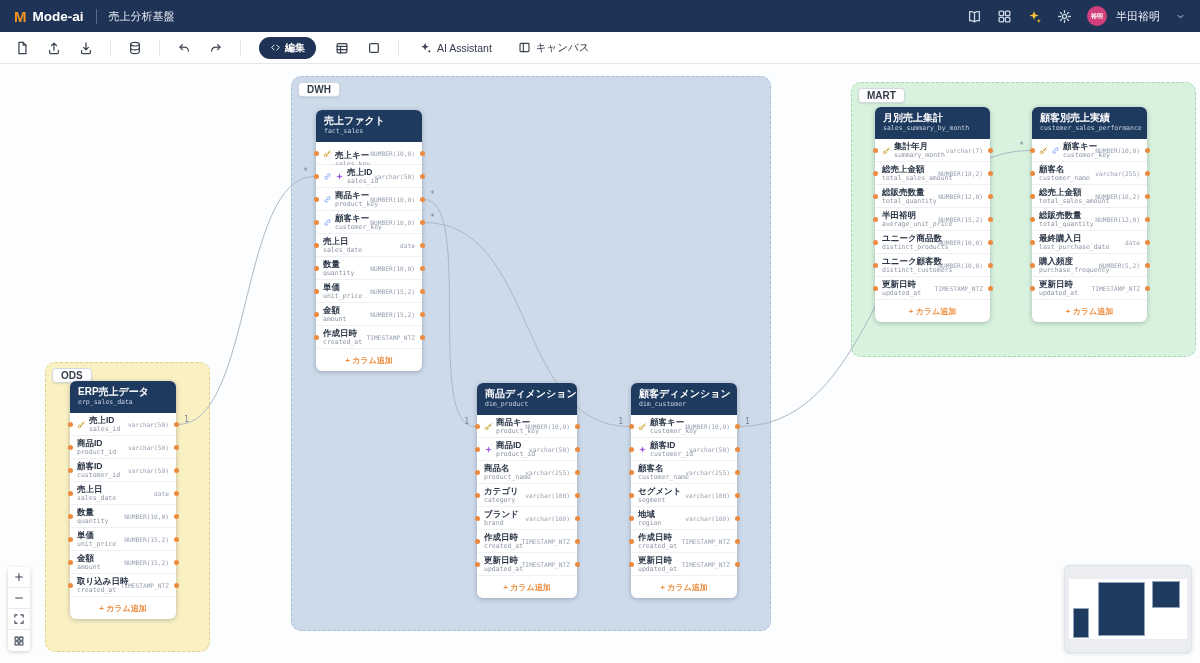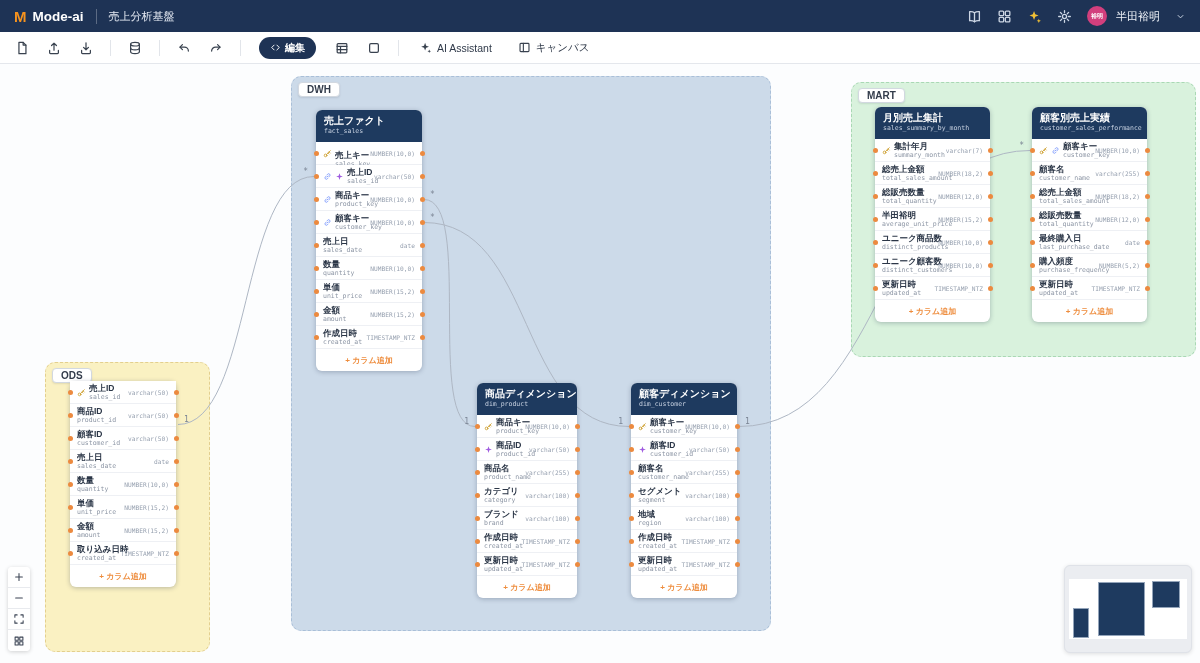--- a/index.html
+++ b/index.html
@@ -240,20 +240,24 @@
         <text x="430" y="132.5" text-anchor="start">*</text>
         <text x="469" y="359.5" text-anchor="end">1</text>
         <path d="M424 158.5 C536.75 158.5 516.25 362.5 629 362.5"></path>
         <text x="430" y="155.5" text-anchor="start">*</text>
         <text x="623" y="359.5" text-anchor="end">1</text>
         <path d="M739 362.5 C889 362.5 880 86.5 1030 86.5"></path>
         <text x="745" y="359.5" text-anchor="start">1</text>
         <text x="1024" y="83.5" text-anchor="end">*</text>
       </svg>
       <div class="tbl" style="left: 70px; top: 317px; width: 106px;">
+        <div class="tbl-head">
+          <div class="tbl-title">ERP売上データ</div>
+          <div class="tbl-sub">erp_sales_data</div>
+        </div>
         <div class="row">
           <span class="handle l"></span>
           <span class="ci ci-key">
             <svg viewBox="0 0 16 16" fill="none" stroke="currentColor" stroke-width="1.4" stroke-linecap="round" stroke-linejoin="round">
               <circle cx="4.6" cy="11.4" r="2.4"></circle>
               <path d="M6.4 9.6 13 3M10.8 5.2l2 2M8.8 7.2l1.7 1.7"></path>
             </svg>
           </span>
           <span class="rmain" style="line-height: 1;">
             <span class="rlabel" style="display: block;">売上ID</span>

